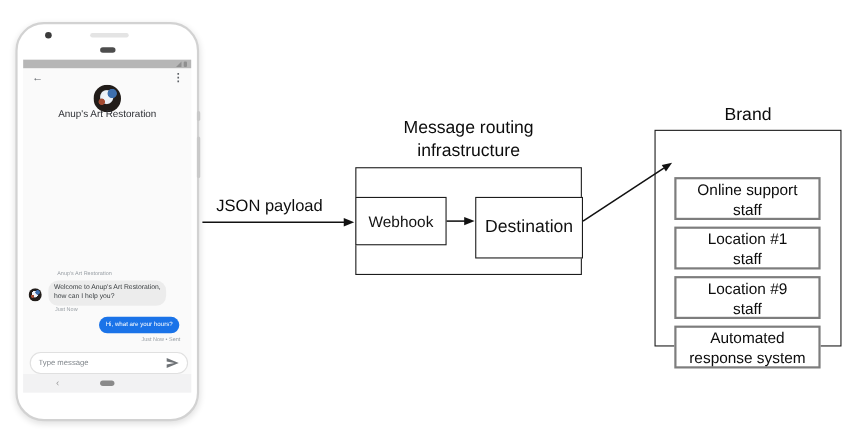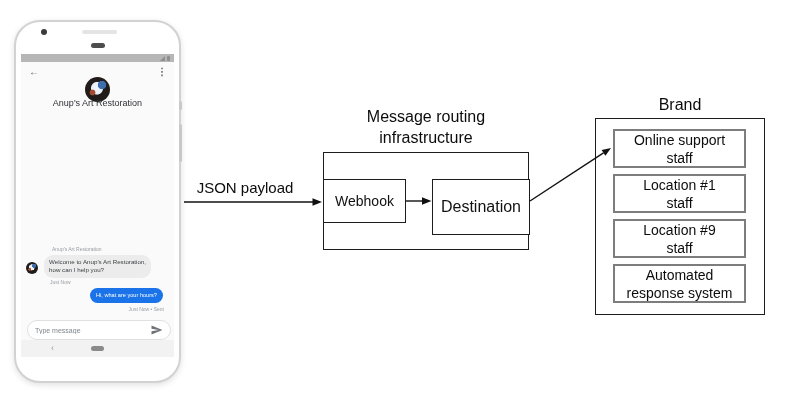--- a/index.html
+++ b/index.html
@@ -68,21 +68,21 @@
   .routing-title{left:323px;top:107px;width:206px;font-size:16px;line-height:20.5px;}
   .brand-title{left:595px;top:96px;width:170px;font-size:16px;}
   .dbox{position:absolute;background:#fff;border:1.6px solid #1c1c1c;}
   .routing-box{left:323px;top:152px;width:206px;height:98px;}
   .webhook-box{left:323px;top:179px;width:83px;height:44px;display:flex;align-items:center;justify-content:center;font-size:14px;text-align:left;}
   .destination-box{left:432px;top:179px;width:98px;height:56px;display:flex;align-items:center;justify-content:center;font-size:16px;line-height:18px;}
   .brand-box{left:595px;top:118px;width:170px;height:197px;}
   .brand-item{
     position:absolute;left:17px;width:133px;height:39px;background:#fff;border:2px solid #7d7d7d;
     display:flex;flex-direction:column;align-items:center;justify-content:center;
-    font-size:14px;line-height:18px;text-align:center;color:#0c0c0c;
+    font-size:14px;line-height:18px;text-align:center;color:#0c0c0c;margin-top:32px;
   }
   .bi-0{top:10px;} .bi-1{top:55px;} .bi-2{top:100px;} .bi-3{top:145px;}
   .line{display:block;}
   .arrows{position:absolute;left:0;top:0;width:785px;height:401px;pointer-events:none;}
 </style>
 </head>
 <body>
 
 <div class="canvas">
 

